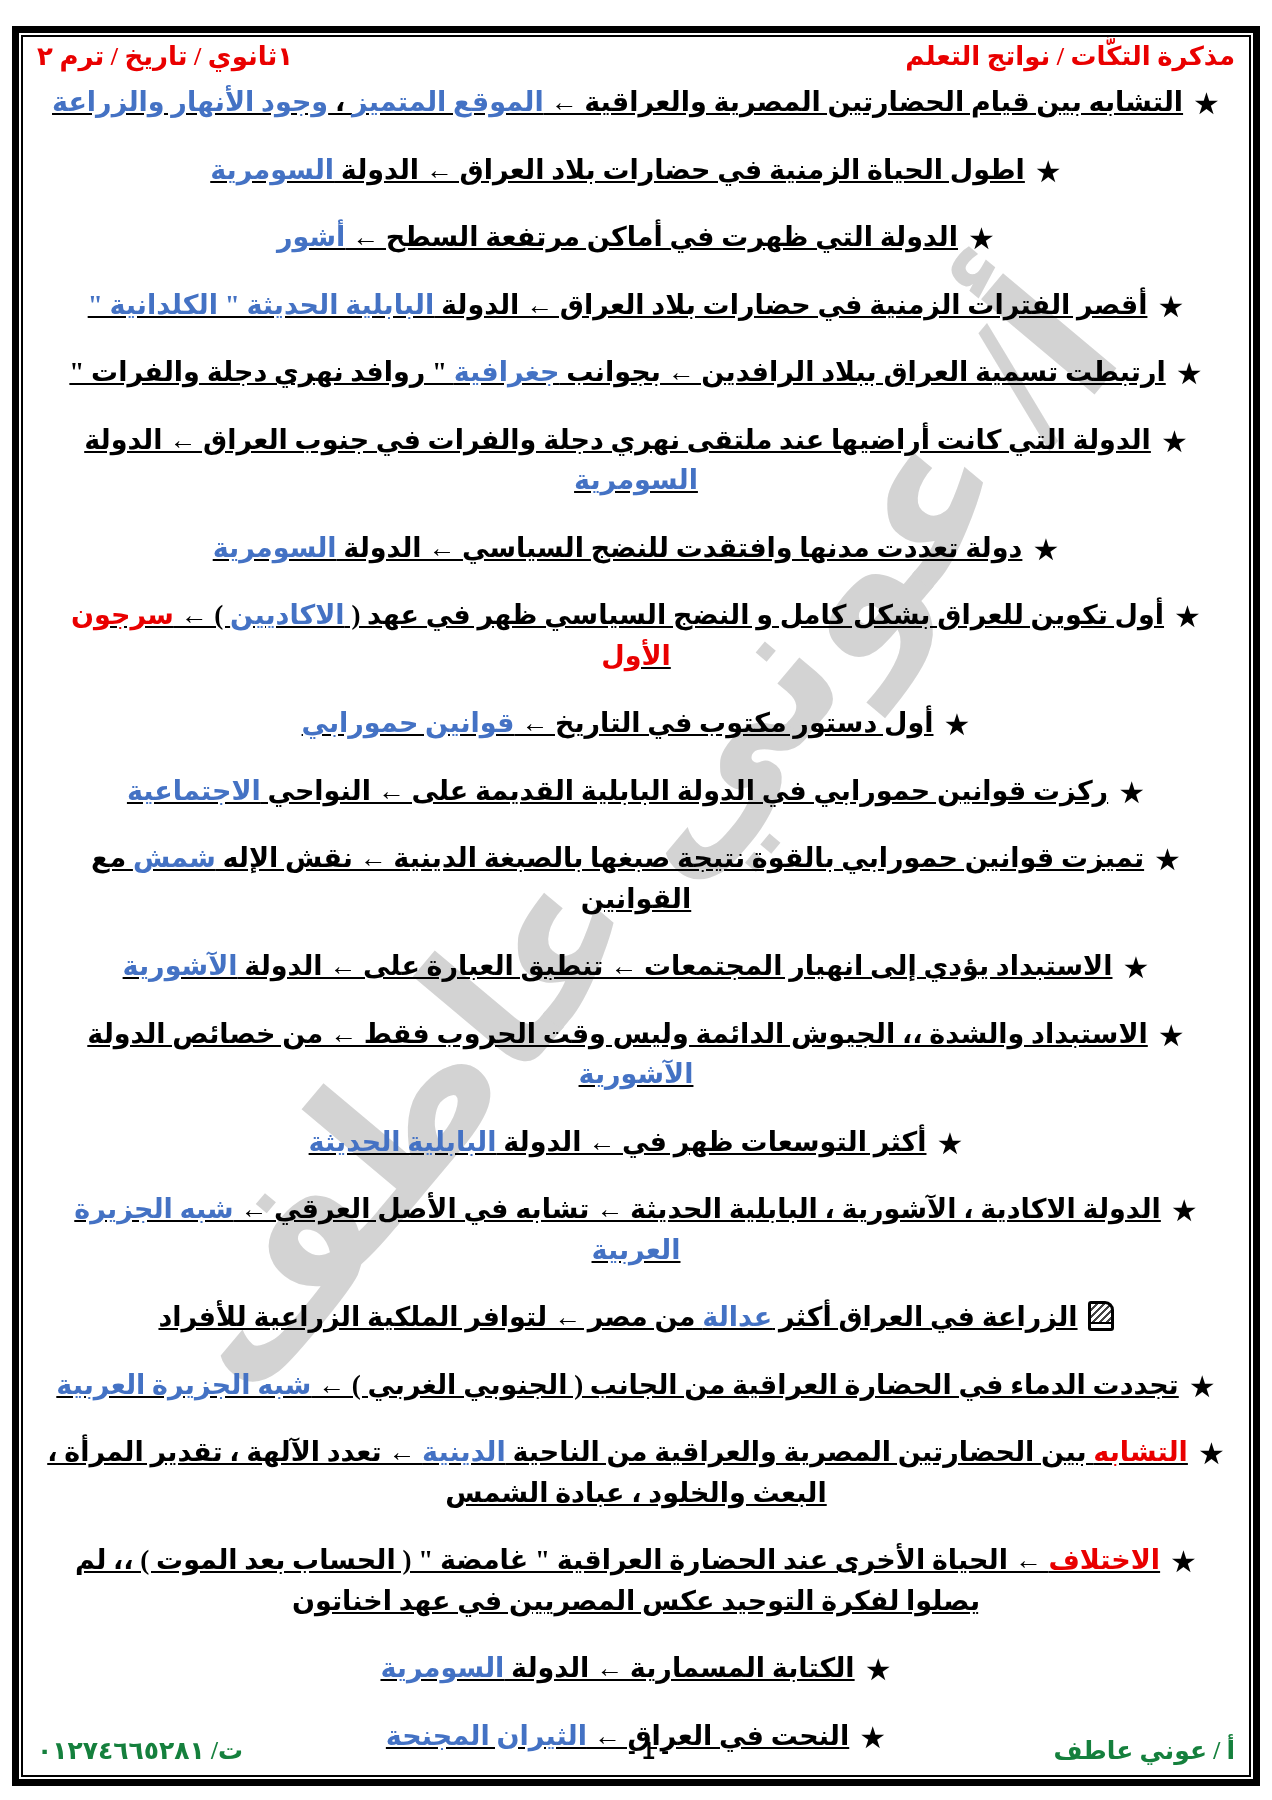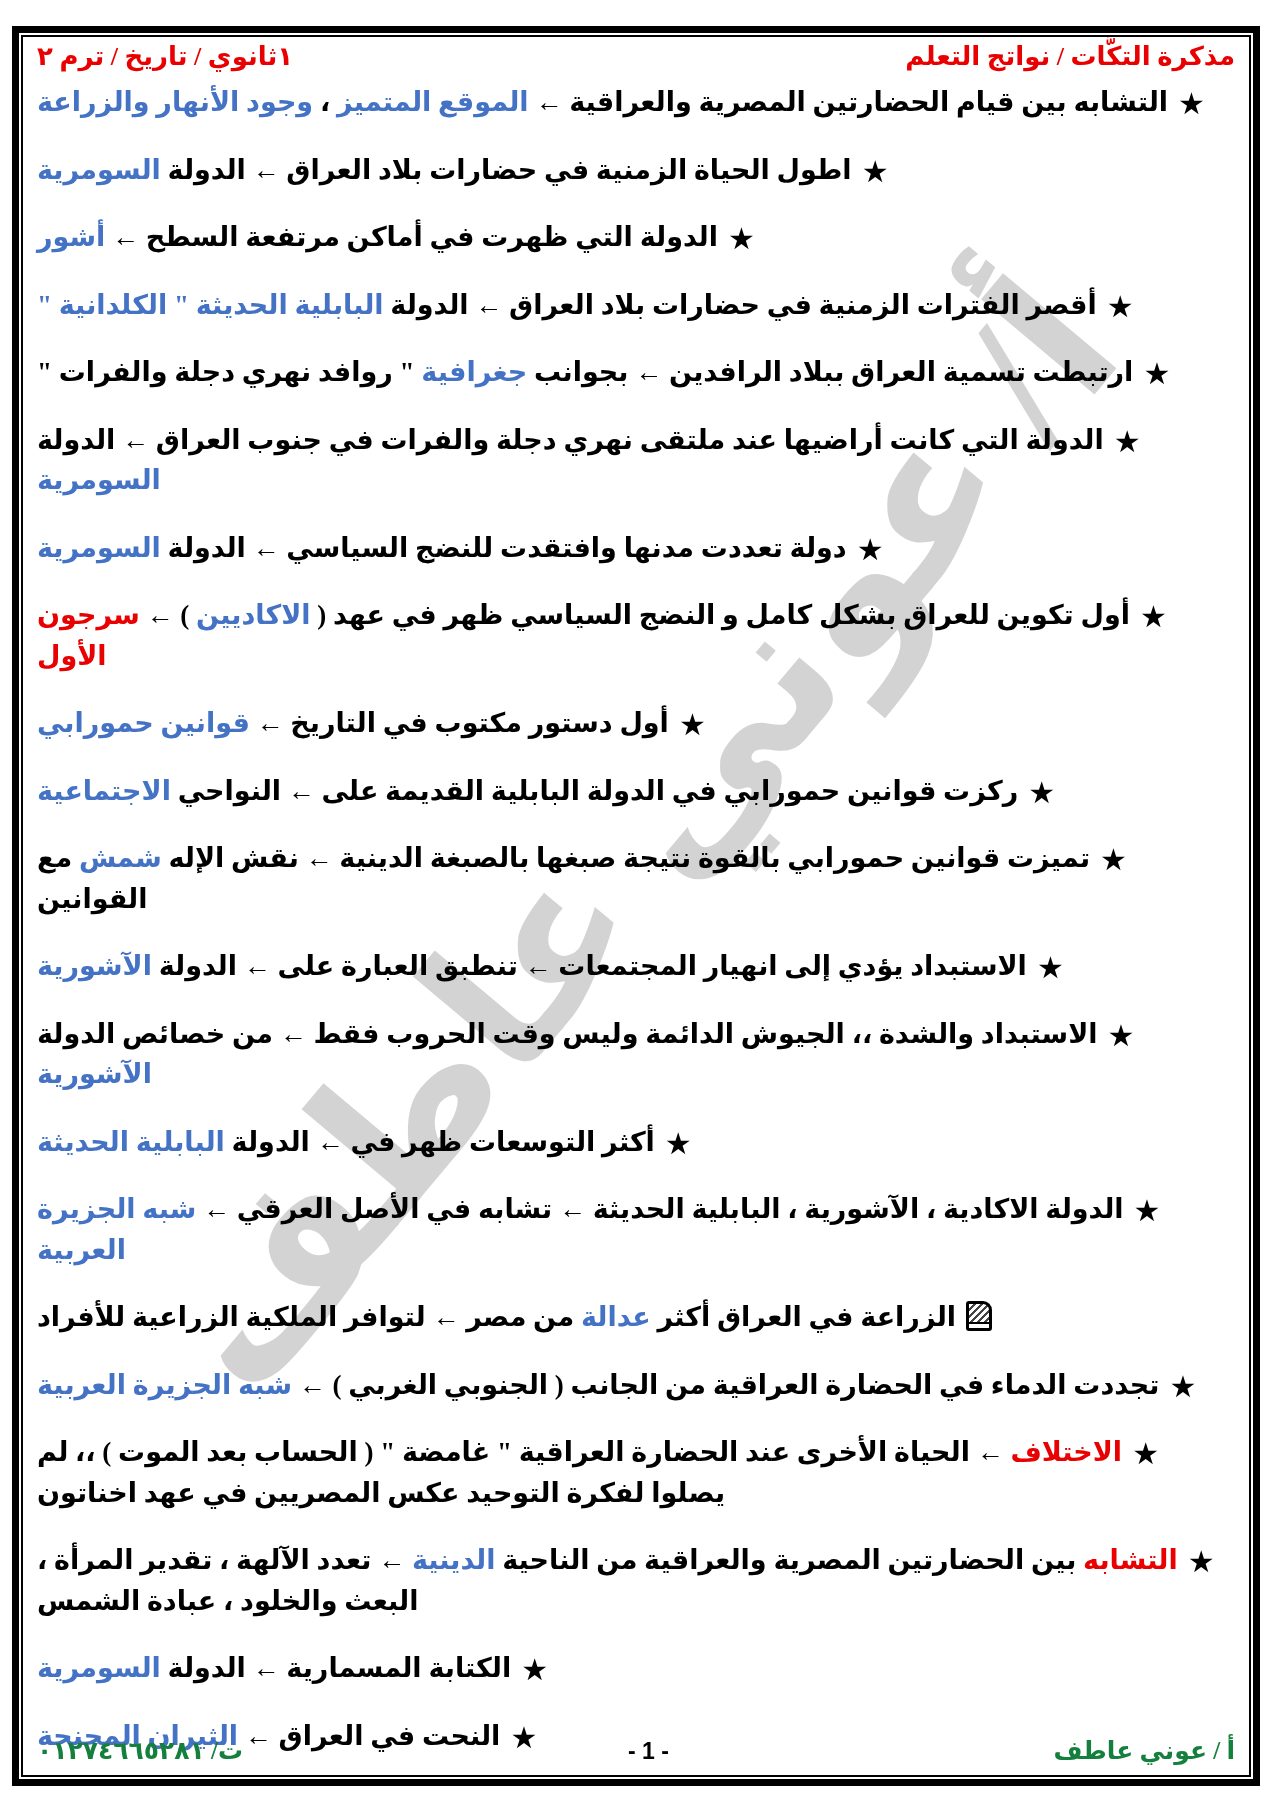--- a/index.html
+++ b/index.html
@@ -22,22 +22,23 @@
     font-size:195px;color:#b0b0b0;opacity:.55;white-space:nowrap;
     z-index:1;pointer-events:none;font-weight:bold;
   }
   .content{position:relative;z-index:2;}
   .doc-header{
     display:flex;justify-content:space-between;align-items:flex-start;
     font-size:26px;color:#e90000;padding:0 4px;
   }
   .notes-list{margin-top:10px;padding:0 4px;}
   .item{
-    direction:rtl;text-align:left;font-size:27px;line-height:1.5;
+    direction:rtl;text-align:center;font-size:27px;line-height:1.5;
     margin-bottom:27px;
+    text-decoration:underline;
   }
   .item:last-child{margin-bottom:4px;}
   .bullet-star{
     display:inline-block;font-size:30px;line-height:1;vertical-align:-3px;
     margin-left:10px;color:#000;
   }
   .book-icon{
     display:inline-block;width:26px;height:30px;box-sizing:border-box;
     border:3px solid #000;border-radius:3px 9px 3px 3px;
     background:repeating-linear-gradient(135deg,#fff 0 3px,#444 3px 5px);
@@ -80,22 +81,22 @@
           <div class="item"><span class="bullet-star">★</span><span><span class="seg-k">أول تكوين للعراق بشكل كامل و النضج السياسي ظهر في عهد ( </span><span class="seg-b">الاكاديين</span><span class="seg-k"> ) ← </span><span class="seg-r">سرجون الأول</span></span></div>
           <div class="item"><span class="bullet-star">★</span><span><span class="seg-k">أول دستور مكتوب في التاريخ ← </span><span class="seg-b">قوانين حمورابي</span></span></div>
           <div class="item"><span class="bullet-star">★</span><span><span class="seg-k">ركزت قوانين حمورابي في الدولة البابلية القديمة على ← النواحي </span><span class="seg-b">الاجتماعية</span></span></div>
           <div class="item"><span class="bullet-star">★</span><span><span class="seg-k">تميزت قوانين حمورابي بالقوة نتيجة صبغها بالصبغة الدينية ← نقش الإله </span><span class="seg-b">شمش</span><span class="seg-k"> مع القوانين</span></span></div>
           <div class="item"><span class="bullet-star">★</span><span><span class="seg-k">الاستبداد يؤدي إلى انهيار المجتمعات ← تنطبق العبارة على ← الدولة </span><span class="seg-b">الآشورية</span></span></div>
           <div class="item"><span class="bullet-star">★</span><span><span class="seg-k">الاستبداد والشدة ،، الجيوش الدائمة وليس وقت الحروب فقط ← من خصائص الدولة </span><span class="seg-b">الآشورية</span></span></div>
           <div class="item"><span class="bullet-star">★</span><span><span class="seg-k">أكثر التوسعات ظهر في ← الدولة </span><span class="seg-b">البابلية الحديثة</span></span></div>
           <div class="item"><span class="bullet-star">★</span><span><span class="seg-k">الدولة الاكادية ، الآشورية ، البابلية الحديثة ← تشابه في الأصل العرقي ← </span><span class="seg-b">شبه الجزيرة العربية</span></span></div>
           <div class="item"><span class="book-icon"></span><span><span class="seg-k">الزراعة في العراق أكثر </span><span class="seg-b">عدالة</span><span class="seg-k"> من مصر ← لتوافر الملكية الزراعية للأفراد</span></span></div>
           <div class="item"><span class="bullet-star">★</span><span><span class="seg-k">تجددت الدماء في الحضارة العراقية من الجانب ( الجنوبي الغربي ) ← </span><span class="seg-b">شبه الجزيرة العربية</span></span></div>
+          <div class="item"><span class="bullet-star">★</span><span><span class="seg-r">التشابه</span><span class="seg-k"> بين الحضارتين المصرية والعراقية من الناحية </span><span class="seg-b">الدينية</span><span class="seg-k"> ← تعدد الآلهة ، تقدير المرأة ، البعث والخلود ، عبادة الشمس</span></span></div>
           <div class="item"><span class="bullet-star">★</span><span><span class="seg-r">الاختلاف</span><span class="seg-k"> ← الحياة الأخرى عند الحضارة العراقية " غامضة " ( الحساب بعد الموت ) ،، لم يصلوا لفكرة التوحيد عكس المصريين في عهد اخناتون</span></span></div>
-          <div class="item"><span class="bullet-star">★</span><span><span class="seg-r">التشابه</span><span class="seg-k"> بين الحضارتين المصرية والعراقية من الناحية </span><span class="seg-b">الدينية</span><span class="seg-k"> ← تعدد الآلهة ، تقدير المرأة ، البعث والخلود ، عبادة الشمس</span></span></div>
           <div class="item"><span class="bullet-star">★</span><span><span class="seg-k">الكتابة المسمارية ← الدولة </span><span class="seg-b">السومرية</span></span></div>
           <div class="item"><span class="bullet-star">★</span><span><span class="seg-k">النحت في العراق ← </span><span class="seg-b">الثيران المجنحة</span></span></div>
         </div>
     </div>
 
     <div class="doc-footer">
       <span class="footer-right">أ / عوني عاطف</span>
       <span class="footer-center">- 1 -</span>
       <span class="footer-left">ت/ ٠١٢٧٤٦٦٥٢٨١</span>
     </div>

